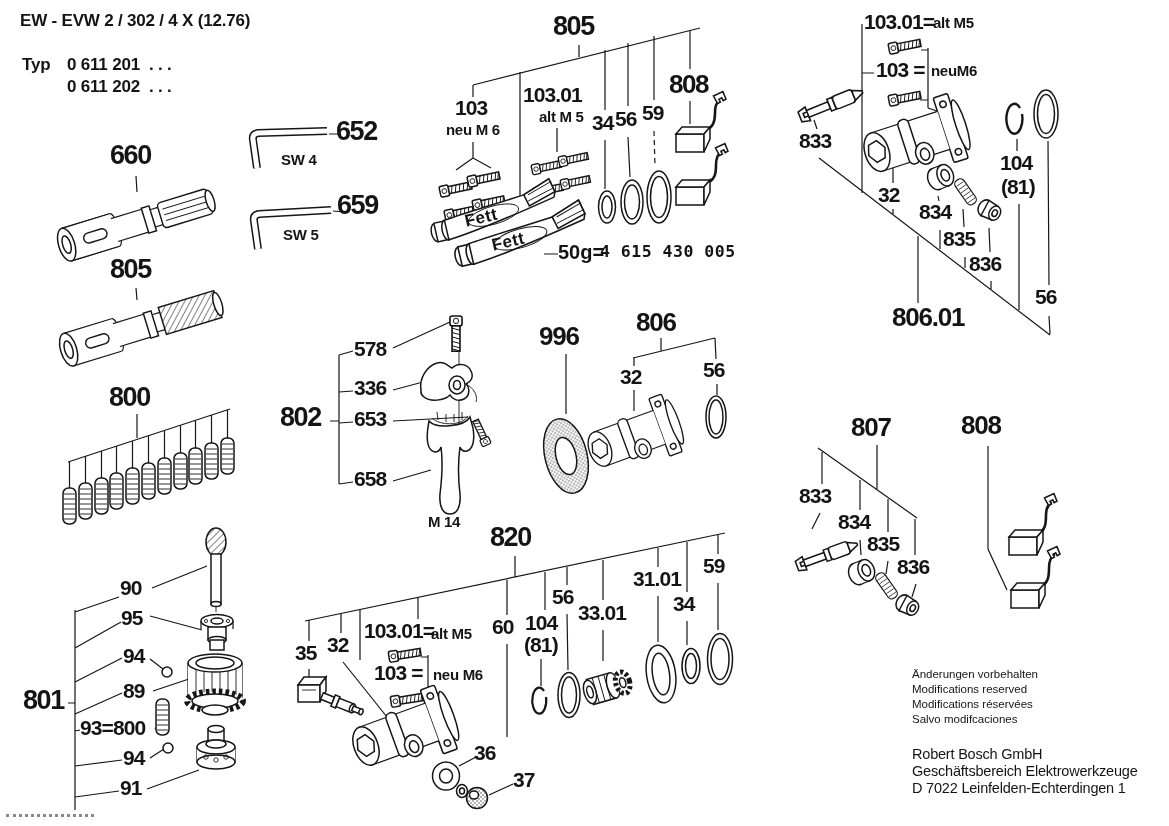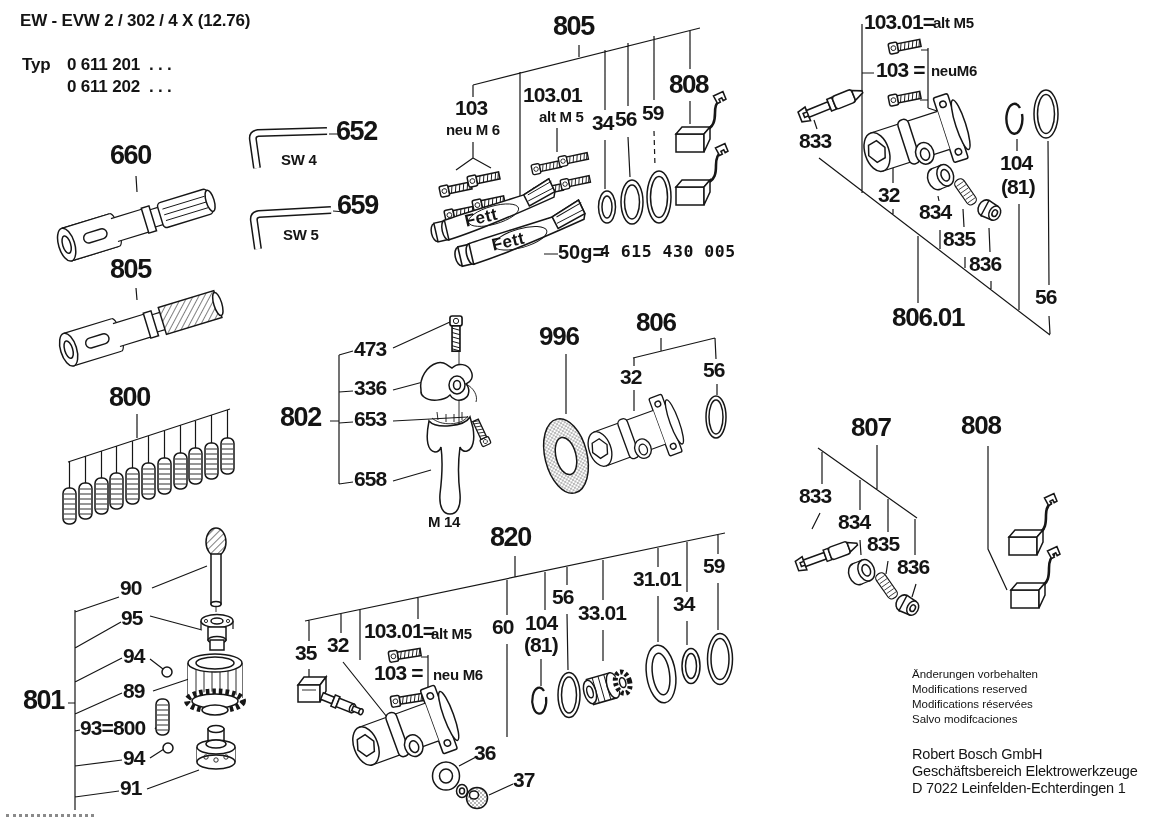--- a/index.html
+++ b/index.html
@@ -481,21 +481,21 @@
 <div class="L s22" style="left:919px;top:201px">834</div>
 <div class="L s22" style="left:943px;top:228px">835</div>
 <div class="L s22" style="left:969px;top:253px">836</div>
 <div class="L s22" style="left:1000px;top:152px">104</div>
 <div class="L s22" style="left:1001px;top:176px">(81)</div>
 <div class="L s22" style="left:1035px;top:286px">56</div>
 <div class="L s26" style="left:892px;top:304px">806.01</div>
 
 <div class="L s28" style="left:109px;top:384px">800</div>
 <div class="L s28" style="left:280px;top:404px">802</div>
-<div class="L s22" style="left:354px;top:338px">473</div>
+<div class="L s22" style="left:354px;top:338px">578</div>
 <div class="L s22" style="left:354px;top:377px">336</div>
 <div class="L s22" style="left:354px;top:408px">653</div>
 <div class="L s22" style="left:354px;top:468px">658</div>
 <div class="L s15" style="left:428px;top:514px">M 14</div>
 
 <div class="L s26" style="left:539px;top:323px">996</div>
 <div class="L s26" style="left:636px;top:309px">806</div>
 <div class="L s22" style="left:620px;top:366px">32</div>
 <div class="L s22" style="left:703px;top:359px">56</div>
 

